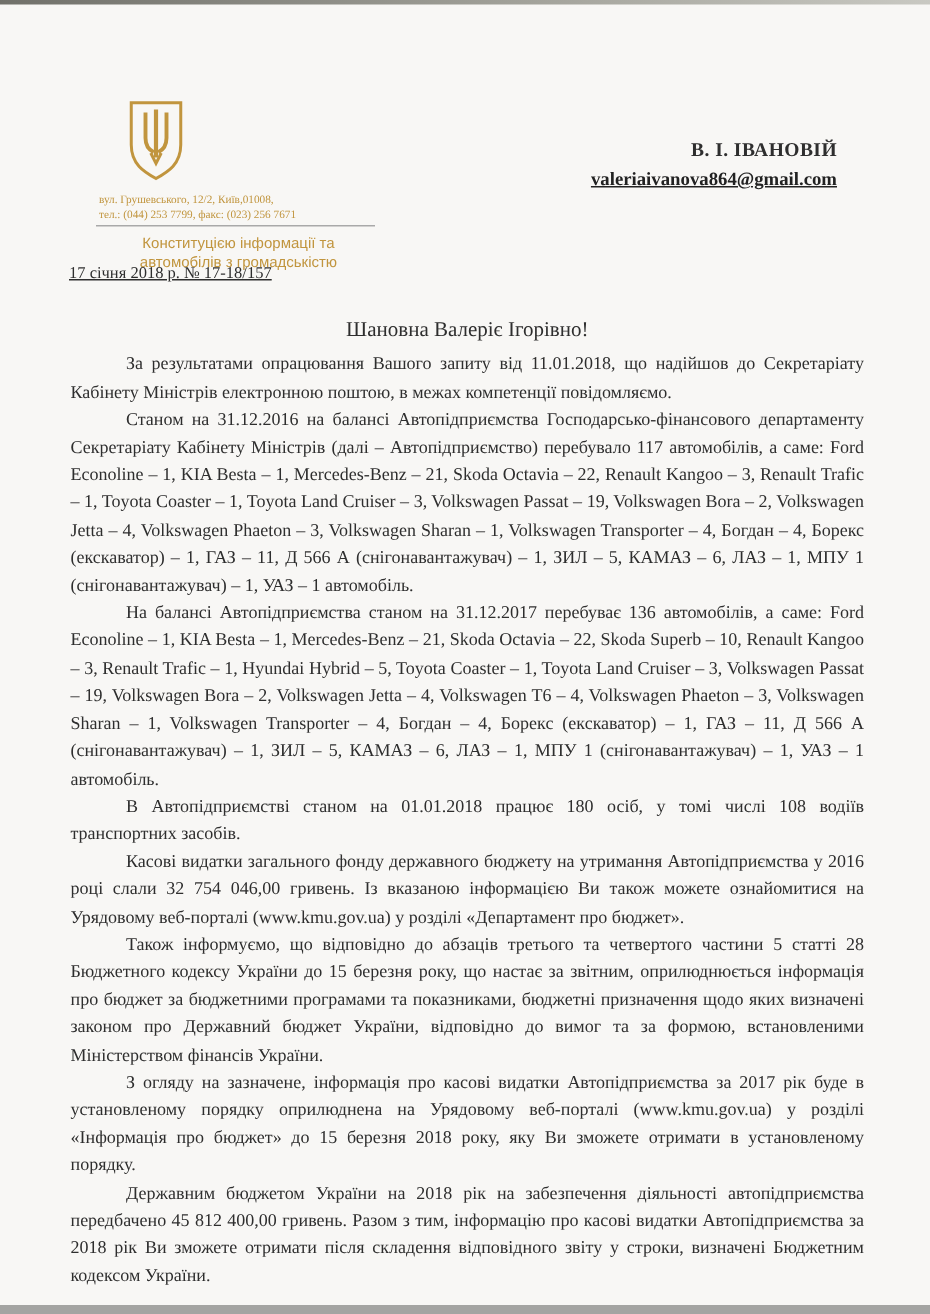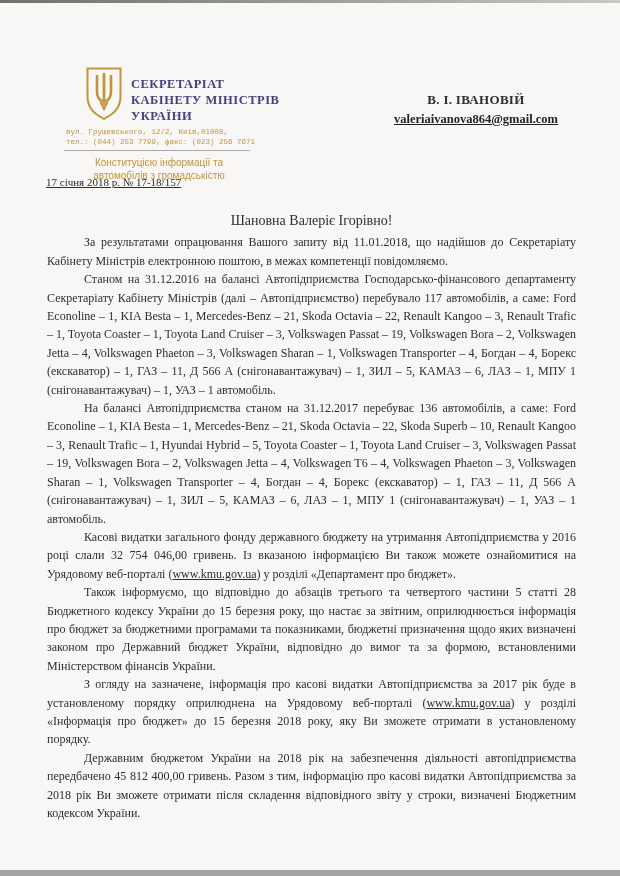--- a/index.html
+++ b/index.html
@@ -16,63 +16,58 @@
 
   .letterhead { position:relative; height:212px; }
   .emblem { position:absolute; left:84px; top:66px; width:40px; height:56px; }
   .org-name {
     position:absolute; left:131px; top:76px; width:190px;
     color:#42427c; font-size:12.5px; line-height:16px; font-weight:600;
     letter-spacing:.5px;
   }
   .addr {
     position:absolute; left:66px; top:128px; width:210px;
-    font-family:Liberation Mono, monospace;
+    font-family:Liberation Serif, serif;
     color:#c1953e; font-size:7.5px; line-height:9.5px;
   }
   .lh-divider { position:absolute; left:64px; top:150px; width:186px; height:1px; background:#a9a9a9; }
   .dept {
     position:absolute; left:64px; top:156px; width:190px; text-align:center;
     font-family:"Liberation Sans", sans-serif;
     color:#c1953e; font-size:10px; line-height:13px;
   }
   .ref-line { position:absolute; left:46px; top:176px; font-size:11px; color:#2e2e2e;text-decoration:underline; }
 
-  .recipient { position:absolute; right:62px; top:92px; text-align:center;font-family:Liberation Serif, serif; }
+  .recipient { position:absolute; right:62px; top:92px; text-align:right;font-family:Liberation Serif, serif; }
   .recipient .name { font-weight:bold; font-size:13px; letter-spacing:.3px; }
   .recipient .email { font-weight:bold; font-size:12.5px; text-decoration:underline; color:#222; display:inline-block; margin-top:4px; }
 
   .body-text {
     margin:0 44px 0 47px;
     font-size:12px; line-height:18.4px;
     text-align:justify;
   }
   .salutation { text-align:center; font-size:14px; margin-bottom:3px; }
   .para { text-indent:37px; }
-  .u { text-decoration:underline; }
+  .u { }
 </style>
 </head>
 <body>
 
 <div class="top-edge"></div>
 
 <div class="letterhead">
   <div class="emblem">
     <svg viewBox="0 0 40 56" width="40" height="56">
       <path d="M3.5 2.5 h33 v28 c0 13 -8.5 18 -16.5 22.5 C12 48.5 3.5 43.5 3.5 30.5 Z" fill="none" stroke="#c1953e" stroke-width="2"></path>
       <path d="M13 9 v17 c0 5 2.5 8 5.5 9.5" fill="none" stroke="#c1953e" stroke-width="2.6"></path>
       <path d="M27 9 v17 c0 5 -2.5 8 -5.5 9.5" fill="none" stroke="#c1953e" stroke-width="2.6"></path>
       <path d="M20 7 v32" fill="none" stroke="#c1953e" stroke-width="2.8"></path>
       <path d="M16.5 36 L20 43 L23.5 36" fill="none" stroke="#c1953e" stroke-width="2"></path>
     </svg>
-  </div>
-  <div class="org-name">
-    <div>СЕКРЕТАРІАТ</div>
-    <div>КАБІНЕТУ  МІНІСТРІВ</div>
-    <div>УКРАЇНИ</div>
   </div>
   <div class="addr">
     <div>вул. Грушевського, 12/2, Київ,01008,</div>
     <div>тел.: (044) 253 7799, факс: (023) 256 7671</div>
   </div>
   <div class="lh-divider"></div>
   <div class="dept">
     <div>Конституцією інформації та</div>
     <div>автомобілів з громадськістю</div>
   </div>
@@ -83,20 +78,21 @@
     <div class="email">valeriaivanova864@gmail.com</div>
   </div>
 </div>
 
 <div class="body-text">
   <div class="salutation">Шановна Валеріє Ігорівно!</div>
 
   <p class="para">За результатами опрацювання Вашого запиту від 11.01.2018, що надійшов до Секретаріату Кабінету Міністрів електронною поштою, в межах компетенції повідомляємо.</p>
   <p class="para">Станом на 31.12.2016 на балансі Автопідприємства Господарсько-фінансового департаменту Секретаріату Кабінету Міністрів (далі – Автопідприємство) перебувало 117 автомобілів, а саме: Ford Econoline – 1, KIA Besta – 1, Mercedes-Benz – 21, Skoda Octavia – 22, Renault Kangoo – 3, Renault Trafic – 1, Toyota Coaster – 1, Toyota Land Cruiser – 3, Volkswagen Passat – 19, Volkswagen Bora – 2, Volkswagen Jetta – 4, Volkswagen Phaeton – 3, Volkswagen Sharan – 1, Volkswagen Transporter – 4, Богдан – 4, Борекс (екскаватор) – 1, ГАЗ – 11, Д 566 А (снігонавантажувач) – 1, ЗИЛ – 5, КАМАЗ – 6, ЛАЗ – 1, МПУ 1 (снігонавантажувач) – 1, УАЗ – 1 автомобіль.</p>
   <p class="para">На балансі Автопідприємства станом на 31.12.2017 перебуває 136 автомобілів, а саме: Ford Econoline – 1, KIA Besta – 1, Mercedes-Benz – 21, Skoda Octavia – 22, Skoda Superb – 10, Renault Kangoo – 3, Renault Trafic – 1, Hyundai Hybrid – 5, Toyota Coaster – 1, Toyota Land Cruiser – 3, Volkswagen Passat – 19, Volkswagen Bora – 2, Volkswagen Jetta – 4, Volkswagen T6 – 4, Volkswagen Phaeton – 3, Volkswagen Sharan – 1, Volkswagen Transporter – 4, Богдан – 4, Борекс (екскаватор) – 1, ГАЗ – 11, Д 566 А (снігонавантажувач) – 1, ЗИЛ – 5, КАМАЗ – 6, ЛАЗ – 1, МПУ 1 (снігонавантажувач) – 1, УАЗ – 1 автомобіль.</p>
+  <p class="para">В Автопідприємстві станом на 01.01.2018 працює 180 осіб, у томі числі 108 водіїв транспортних засобів.</p>
   <p class="para"><span>Касові видатки загального фонду державного бюджету на утримання Автопідприємства у 2016 році слали 32 754 046,00 гривень. Із вказаною інформацією Ви також можете ознайомитися на Урядовому веб-порталі (</span><span class="u">www.kmu.gov.ua</span><span>) у розділі «Департамент про бюджет».</span></p>
   <p class="para">Також інформуємо, що відповідно до абзаців третього та четвертого частини 5 статті 28 Бюджетного кодексу України до 15 березня року, що настає за звітним, оприлюднюється інформація про бюджет за бюджетними програмами та показниками, бюджетні призначення щодо яких визначені законом про Державний бюджет України, відповідно до вимог та за формою, встановленими Міністерством фінансів України.</p>
   <p class="para"><span>З огляду на зазначене, інформація про касові видатки Автопідприємства за 2017 рік буде в установленому порядку оприлюднена на Урядовому веб-порталі (</span><span class="u">www.kmu.gov.ua</span><span>) у розділі «Інформація про бюджет» до 15 березня 2018 року, яку Ви зможете отримати в установленому порядку.</span></p>
   <p class="para">Державним бюджетом України на 2018 рік на забезпечення діяльності автопідприємства передбачено 45 812 400,00 гривень. Разом з тим, інформацію про касові видатки Автопідприємства за 2018 рік Ви зможете отримати після складення відповідного звіту у строки, визначені Бюджетним кодексом України.</p>
 
 </div>
 
 <div class="bottom-edge"></div>
 
 </body></html>

